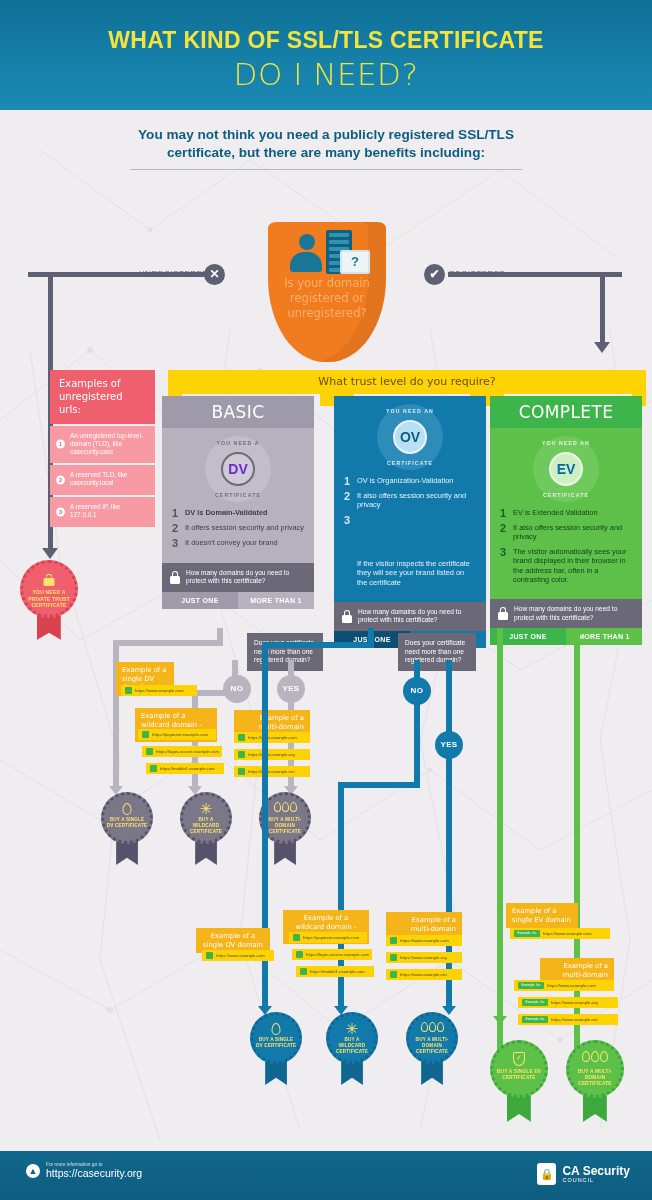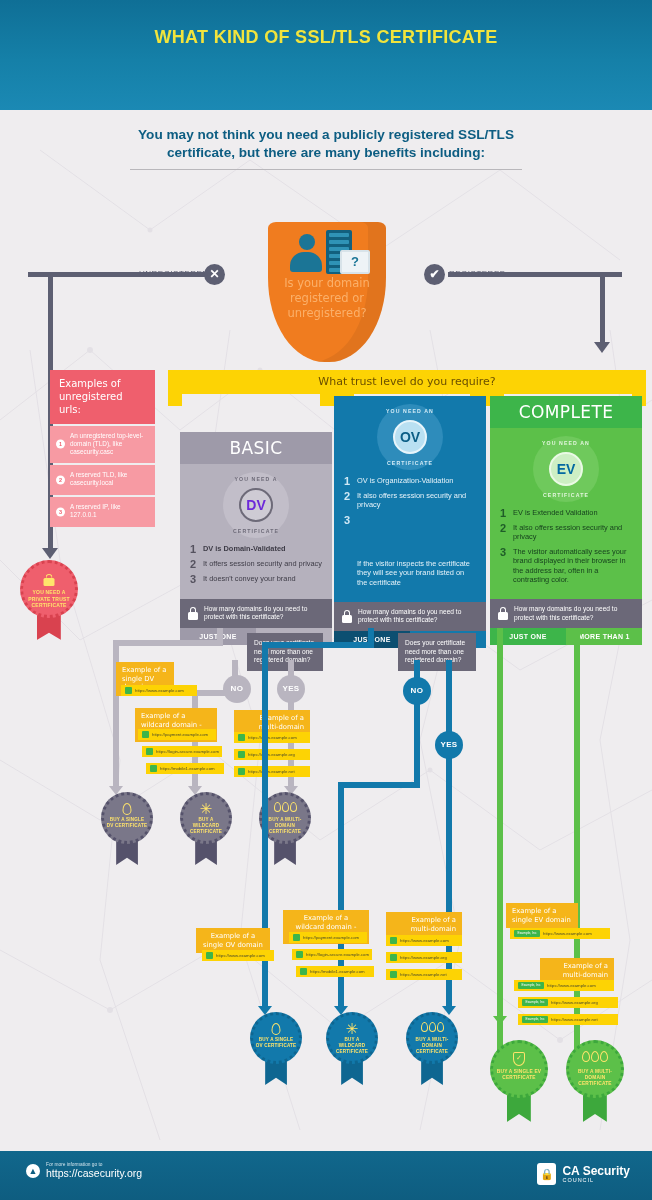--- a/index.html
+++ b/index.html
@@ -13,21 +13,21 @@
 
   
   .bg-net { position:absolute; inset:0; opacity:.5; }
 
   
   .header {
     position: absolute; left:0; top:0; width:652px; height:110px;
     background: linear-gradient(180deg,#0f6f96 0%, #1580a8 55%, #1b89b4 100%);
     text-align:center;
   }
-  .h-title1 { color:#f2e43c; font-size:18px; font-weight:bold; letter-spacing:.3px; padding-top:27px; }
+  .h-title1 { color:#f2e43c; font-size:23px; font-weight:bold; letter-spacing:.3px; padding-top:27px; }
   .h-title2 { color:#f2e43c; font-size:31px; font-weight:300; letter-spacing:.5px; margin-top:2px;
               font-family:"DejaVu Sans", sans-serif; }
 
   
   .intro { position:absolute; left:0; top:126px; width:652px; text-align:center; }
   .intro h2 { color:#0d5d82; font-size:13.6px; font-weight:bold; line-height:18px; width:400px; margin:0 auto; }
   .intro .rule { width:392px; height:1px; background:#b9b7bb; margin:7px auto 7px; }
   .intro p { color:#3c3c46; font-size:10.6px; line-height:15px; width:400px; margin:0 auto; }
 
   
@@ -166,20 +166,21 @@
         <circle cx="430" cy="770" r="2.5"></circle>
         <circle cx="110" cy="1010" r="3"></circle>
       <circle cx="340" cy="1030" r="2.5"></circle>
         <circle cx="560" cy="1040" r="3"></circle>
         <circle cx="150" cy="230" r="2.5"></circle>
     </g>
   </svg>
 
   <div class="header">
     <div class="h-title1">WHAT KIND OF SSL/TLS CERTIFICATE</div>
+    <div class="h-title2">DO I NEED?</div>
   </div>
 
   <div class="intro">
     <h2>You may not think you need a publicly registered SSL/TLS certificate, but there are many benefits including:</h2>
     <div class="rule"></div>
   </div>
 
   <div class="branch-line" style="left:28px;top:272px;width:178px;"></div>
   <div class="branch-line" style="left:448px;top:272px;width:174px;"></div>
   <div class="brand-dot" style="left:204px;top:264px;">✕</div>
@@ -229,21 +230,21 @@
       <div class="lbl" style="position:absolute;left:2px;right:2px;top:26px;font-size:5px;line-height:6.5px;">YOU NEED A PRIVATE TRUST CERTIFICATE</div>
     </div>
   </div>
 
   <div class="trustbar">What trust level do you require?</div>
   <div class="trust-foot" style="left:168px;width:14px;"></div>
   <div class="trust-foot" style="left:320px;width:34px;"></div>
   <div class="trust-foot" style="left:470px;width:34px;"></div>
   <div class="trust-foot" style="left:632px;width:14px;"></div>
 
-  <div class="col" style="left:180px;margin-top:36px;">
+  <div class="col" style="left:162px;">
     <div class="title" style="background:#9e9aa9;">BASIC</div>
     <div class="body" style="background:#b5b1bd;">
       <div class="seal" style="background:#c2bec9;">
         <div class="arc1" style="color:#6d6a78;">YOU NEED A</div>
         <div class="arc2" style="color:#6d6a78;">CERTIFICATE</div>
         <div class="inner" style="background:#cecbd4;color:#6d28d9;border:2px solid #6d6a78;">DV</div>
       </div>
       <ol>
         <li>
             <span class="num" style="color:#55525f;">1</span>

